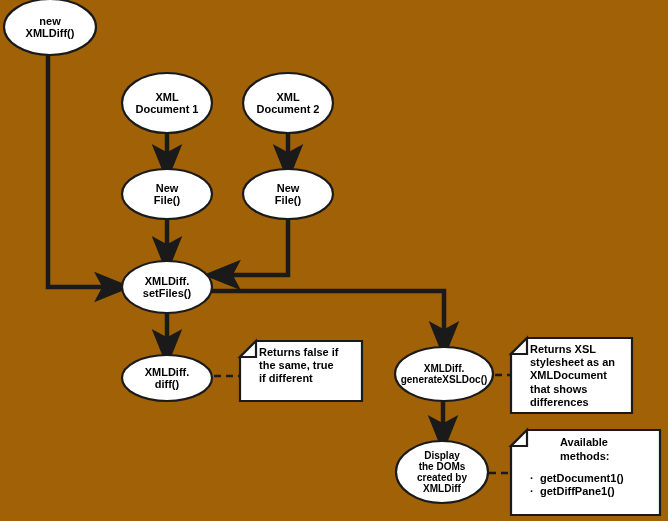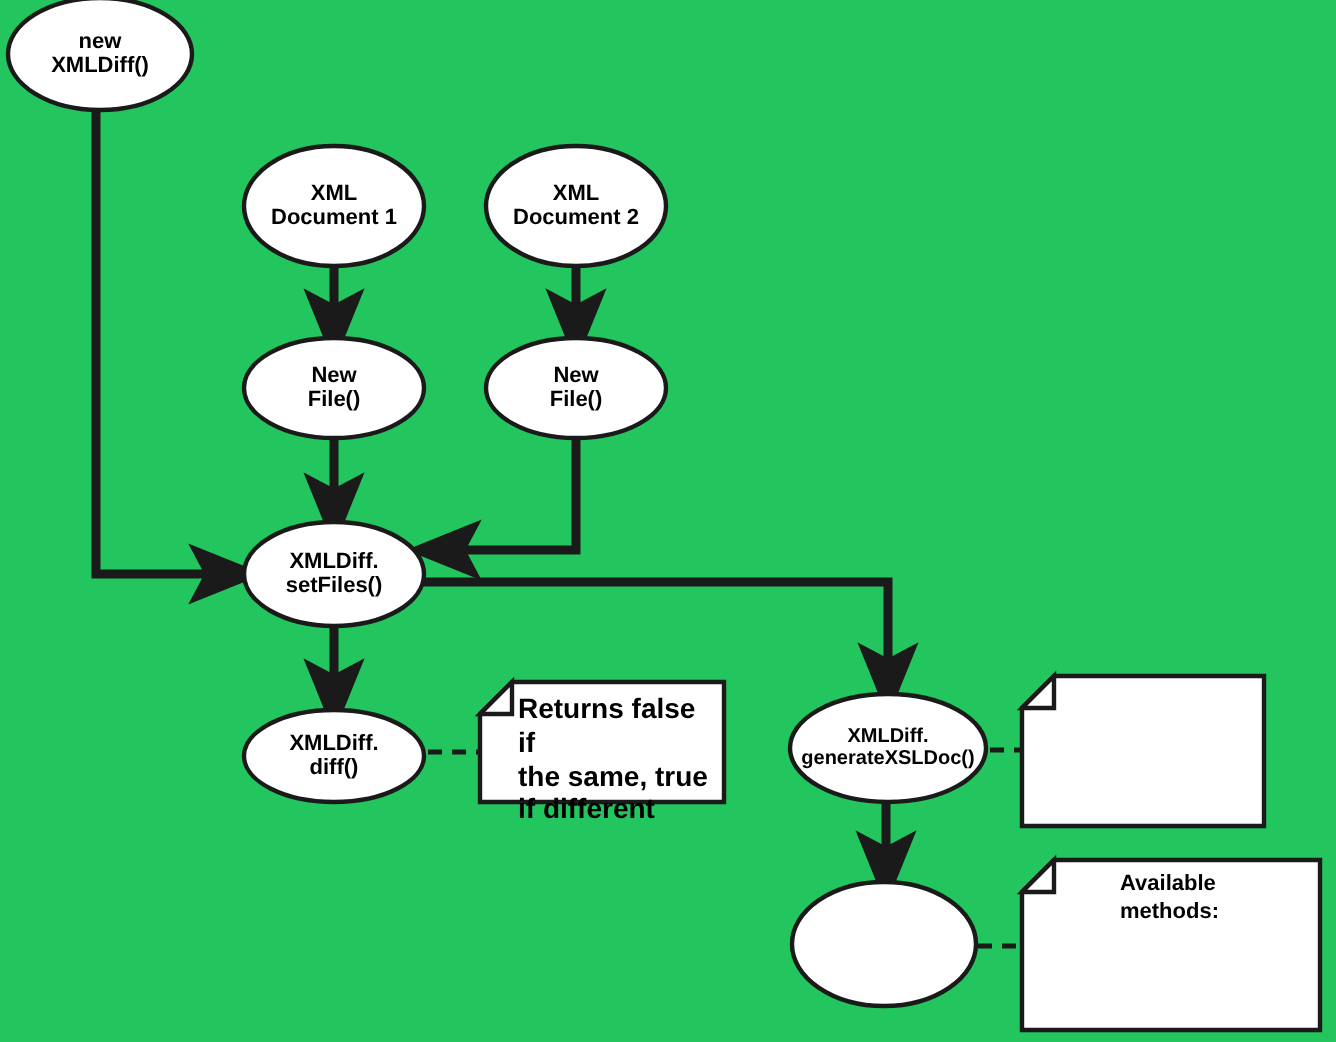--- a/index.html
+++ b/index.html
@@ -8,21 +8,21 @@
     padding: 0;
     background: #ffffff;
   }
   body {
     font-family: "Liberation Sans", sans-serif;
   }
   #diagram-root {
     position: relative;
     width: 668px;
     height: 521px;
-    background: #22c55e;
+    background: #a16207;
     overflow: hidden;
   }
   #diagram-svg {
     position: absolute;
     left: 0;
     top: 0;
     width: 668px;
     height: 521px;
   }
   .node-label {
@@ -141,23 +141,38 @@
 
   <div class="node-label" style="left:122px; top:261px; width:90px; height:52px; font-size:11px;">XMLDiff.
 setFiles()</div>
 
   <div class="node-label" style="left:122px; top:355px; width:90px; height:46px; font-size:11px;">XMLDiff.
 diff()</div>
 
   <div class="node-label" style="left:395px; top:347px; width:98px; height:54px; font-size:10px;">XMLDiff.
 generateXSLDoc()</div>
 
+  <div class="node-label" style="left:396px; top:441px; width:92px; height:62px; font-size:10px;">Display
+the DOMs
+created by
+XMLDiff</div>
 
-  <div class="note-text" style="left:259px; top:346px; width:100px; font-size:14px;">Returns false if
+  <div class="note-text" style="left:259px; top:346px; width:100px; font-size:11px;">Returns false if
 the same, true
 if different</div>
 
+  <div class="note-text" style="left:530px; top:343px; width:100px; font-size:11px;">Returns XSL
+stylesheet as an
+XMLDocument
+that shows
+differences</div>
 
   <div class="note-list" style="left:530px; top:436px; width:128px; font-size:11px;">
     <div style="margin-bottom:8px;padding-left:30px;">Available methods:</div>
+    <div class="note-list-item">
+      <span class="bullet">·</span><span>getDocument1()</span>
+    </div>
+    <div class="note-list-item">
+      <span class="bullet">·</span><span>getDiffPane1()</span>
+    </div>
   </div>
 
 </div>
 
 </body></html>

